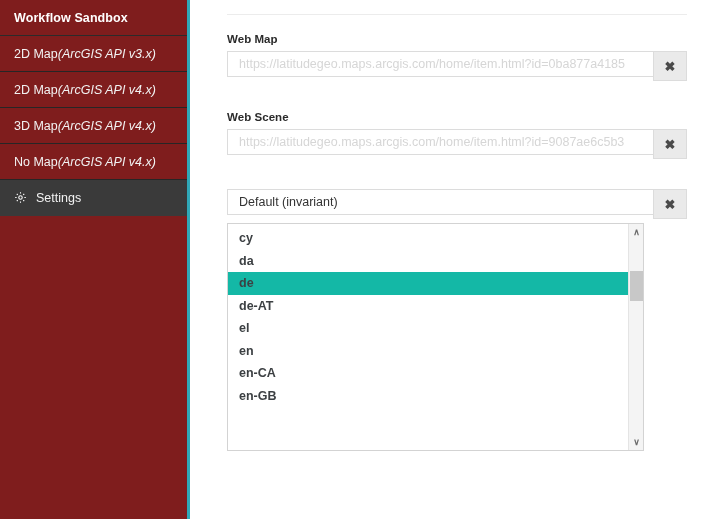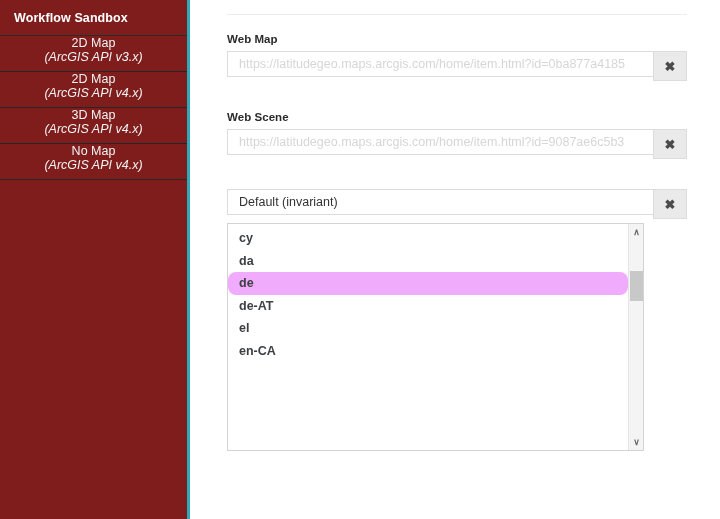--- a/index.html
+++ b/index.html
@@ -46,21 +46,20 @@
   .nav-item {
     height: 36px;
     display: flex;
     align-items: center;
     padding: 0 14px;
     color: #f2f2f2;
     font-size: 12.5px;
     border-bottom: 1px solid #262626;
     white-space: nowrap;
     cursor: pointer;
-    flex-direction: column;
   }
   .nav-item .api { font-style: italic; }
   .nav-item.active {
     background: #3a3a3a;
     border-bottom-color: #3a3a3a;
   }
 
   .gear-icon {
     width: 13px;
     height: 13px;
@@ -161,21 +160,21 @@
 
   .option-item {
     height: 22.5px;
     display: flex;
     align-items: center;
     padding: 0 0 0 11px;
     font-size: 12.5px;
     color: #3c4043;
     cursor: pointer;
   }
-  .option-item.selected { background: #f0abfc; border-radius: 8px; }
+  .option-item.selected { background: #14b8a6; }
 
   .dd-scrollbar {
     width: 15px;
     flex: 0 0 auto;
     background: #f4f4f4;
     border-left: 1px solid #e4e4e4;
     position: relative;
   }
   .dd-arrow {
     position: absolute;
@@ -223,20 +222,29 @@
     <div class="nav-item">
       <span>3D Map </span>
         <span class="api">(ArcGIS API v4.x)</span>
     </div>
 
     <div class="nav-item">
       <span>No Map </span>
         <span class="api">(ArcGIS API v4.x)</span>
     </div>
 
+    <div class="nav-item active">
+      <span class="gear-icon">
+        <svg width="13" height="13" viewBox="0 0 24 24" fill="none" stroke="#ffffff" stroke-width="2">
+          <circle cx="12" cy="12" r="3.2"></circle>
+          <path d="M12 2.2v2.6M12 19.2v2.6M2.2 12h2.6M19.2 12h2.6M5.1 5.1l1.85 1.85M17.05 17.05l1.85 1.85M18.9 5.1l-1.85 1.85M6.95 17.05L5.1 18.9"></path>
+        </svg>
+      </span>
+      <span>Settings</span>
+    </div>
   </div>
 
   <div class="main">
 
     <div class="title-rule"></div>
 
     <div class="field-group">
       <div class="field-label">Web Map</div>
       <div class="input-row">
         <input class="text-input" type="text" placeholder="https://latitudegeo.maps.arcgis.com/home/item.html?id=0ba877a4185" style="">
@@ -258,21 +266,23 @@
         <button class="clear-btn">✖</button>
       </div>
 
       <div class="dropdown-panel">
         <div class="dropdown-options" id="locale-options">
             <div class="option-item">cy</div>
             <div class="option-item">da</div>
             <div class="option-item selected">de</div>
             <div class="option-item">de-AT</div>
             <div class="option-item">el</div>
+            <div class="option-item">en</div>
             <div class="option-item">en-CA</div>
+            <div class="option-item">en-GB</div>
           </div>
         <div class="dd-scrollbar">
           <div class="dd-arrow up">∧</div>
           <div class="dd-thumb"></div>
           <div class="dd-arrow down">∨</div>
         </div>
       </div>
     </div>
 
   </div>

